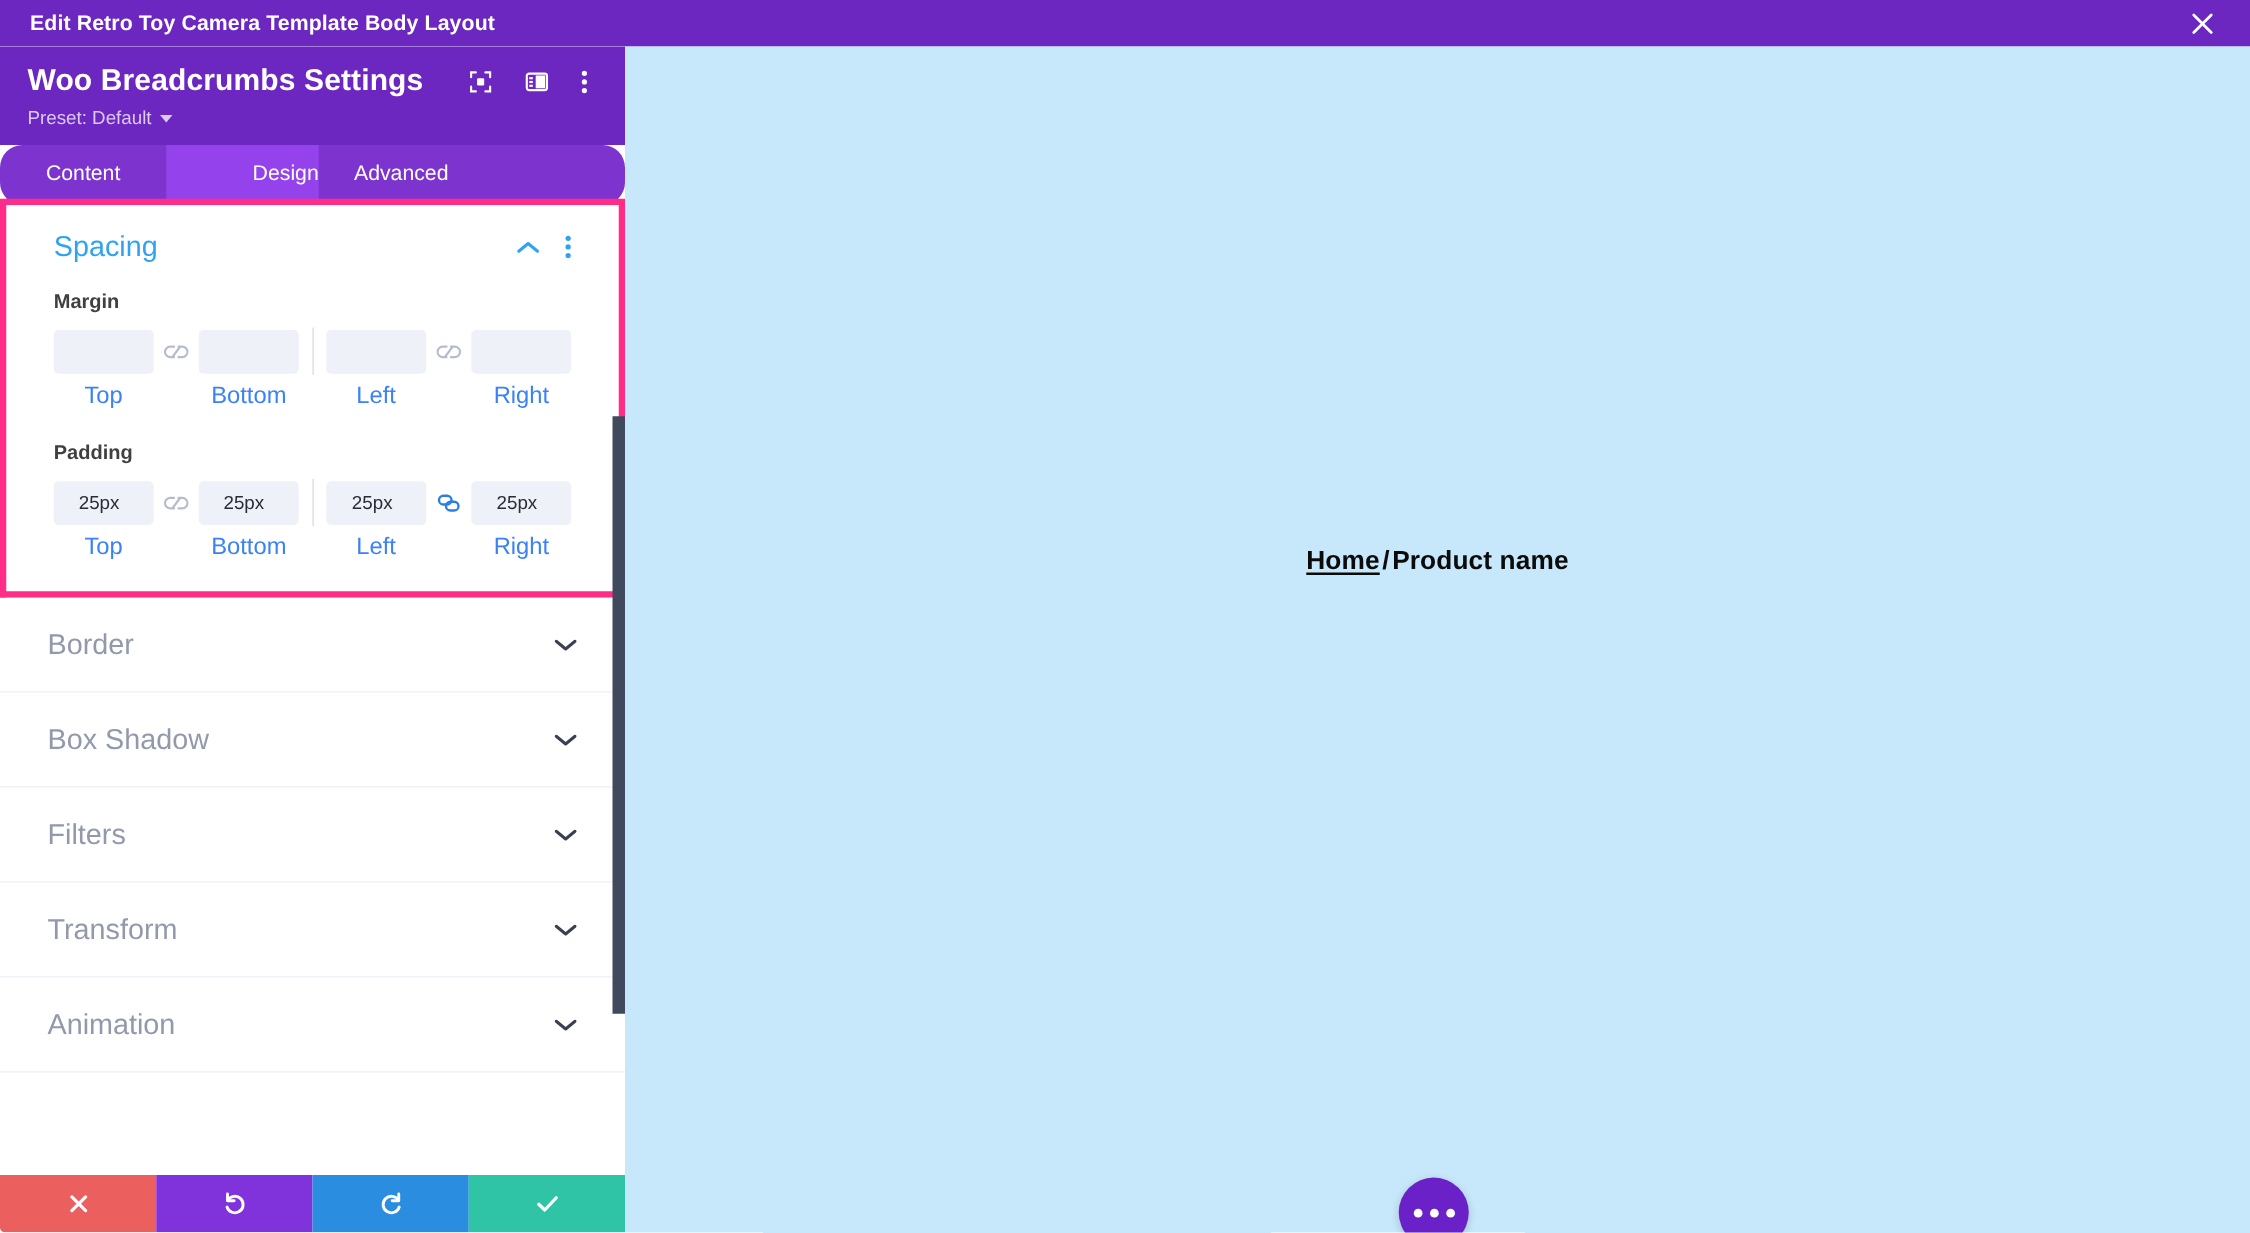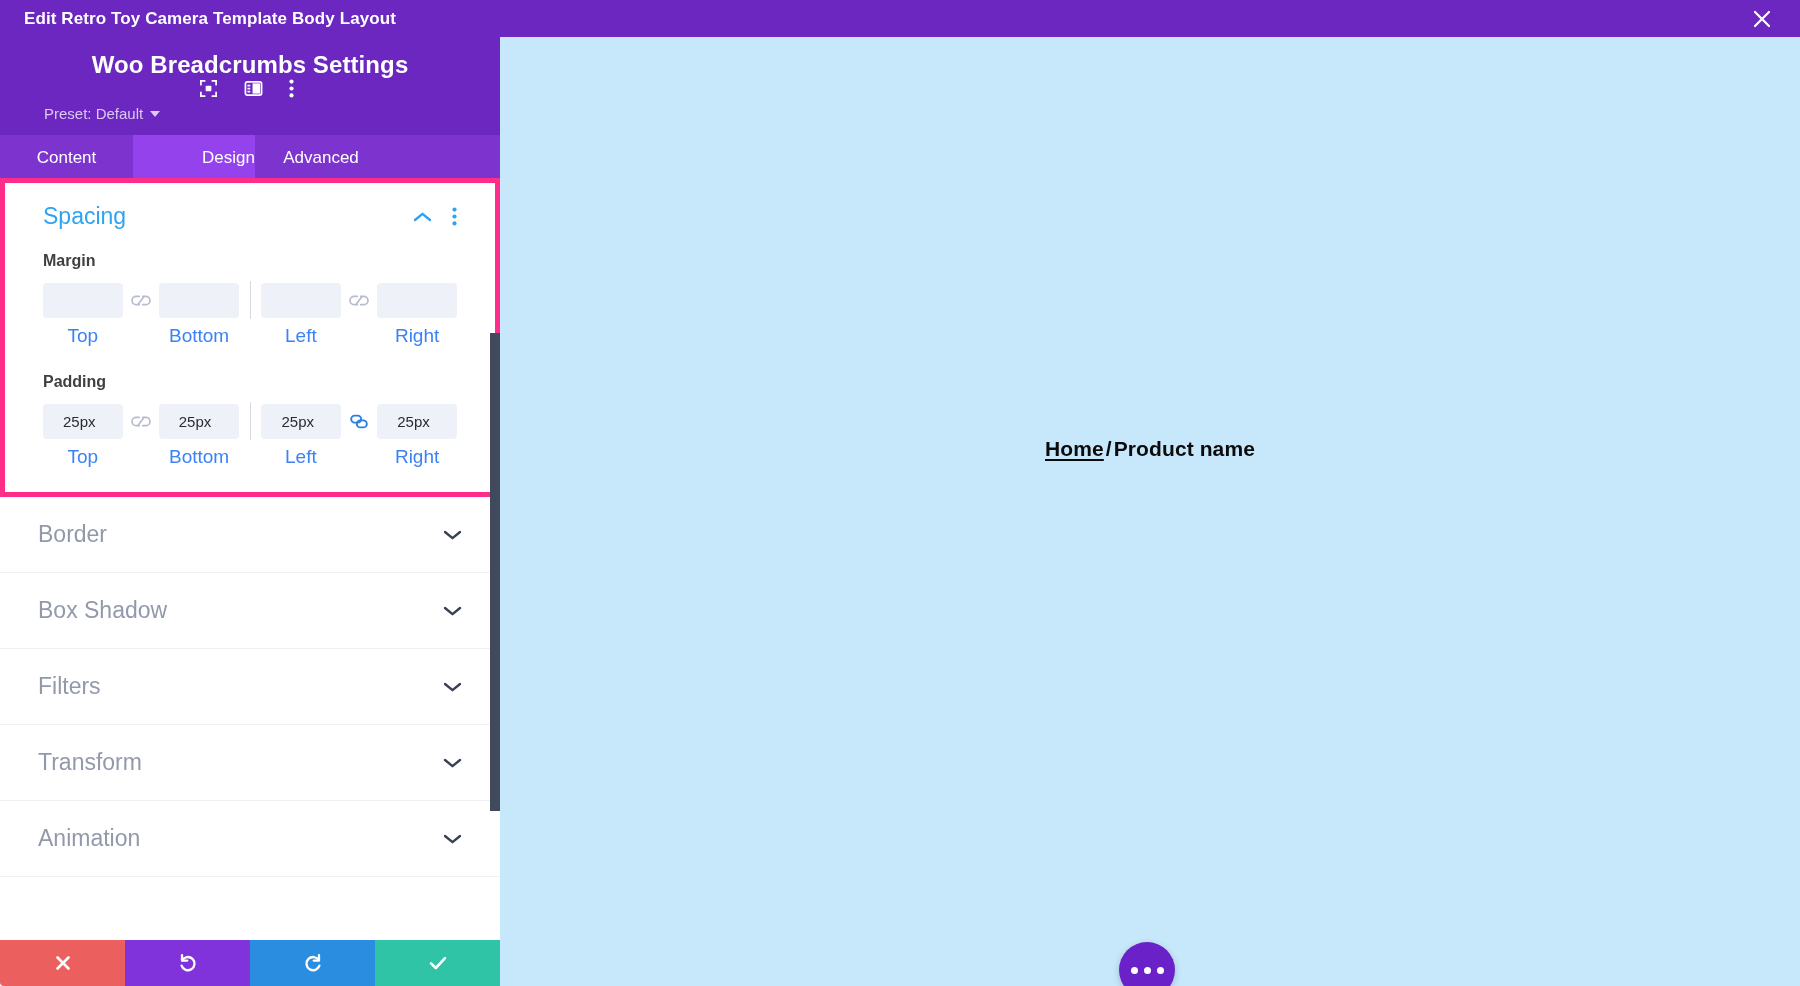--- a/index.html
+++ b/index.html
@@ -87,55 +87,55 @@
     display: flex; flex-direction: column;
     overflow: hidden;
   }
 
   .settings-head {
     background: #6b27c0;
     padding: 14px 22px 13px 22px;
     flex: 0 0 auto;
   }
   .settings-head-row {
-    display: flex; align-items: center; flex-direction: column;
+    display: flex; align-items: center;
   }
   .settings-title {
     color: #ffffff;
     font-size: 24px;
     font-weight: bold;
     flex: 1 1 auto;
     letter-spacing: 0.1px;
   }
   .head-icons { display: flex; align-items: center; gap: 26px; margin-right: 8px; }
   .head-icon { cursor: pointer; display: flex; align-items: center; justify-content: center; }
   .preset-row {
     margin-top: 7px;
     display: flex; align-items: center;
     cursor: pointer;
     width: max-content;
   }
   .preset-text {
     color: #ddc9f2;
     font-size: 15px;
-    margin-left: 22px;
   }
   .preset-caret {
     margin-left: 7px;
     width: 0; height: 0;
     border-left: 5px solid transparent;
     border-right: 5px solid transparent;
     border-top: 6px solid #ddc9f2;
   }
 
   
   .tabs {
     display: flex;
     background: #7d34cf;
     flex: 0 0 auto;
+    border-radius: 18px;
   }
   .tab {
     color: #ffffff;
     font-size: 17px;
     padding: 13px 0 15px 0;
     text-align: center;
     cursor: pointer;
     flex: 0 0 auto;
   }
   .tab.t0 { width: 133px; }

